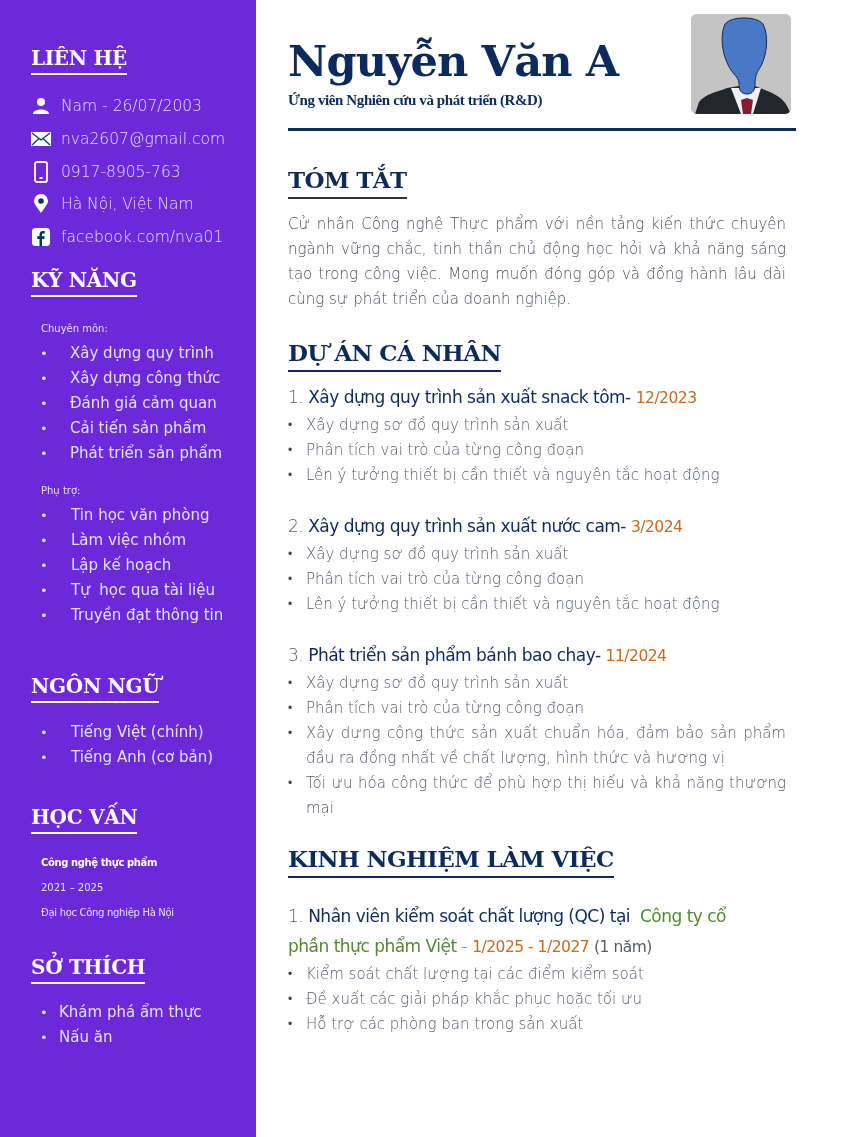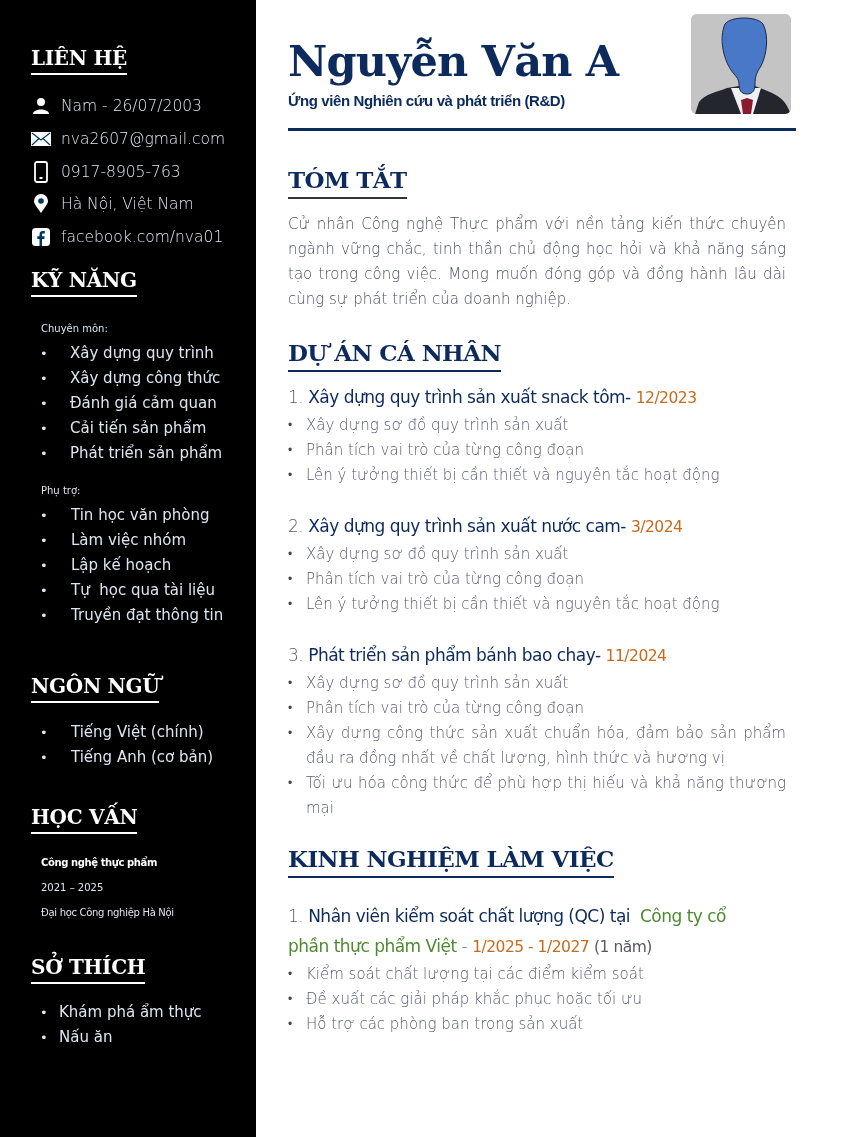--- a/index.html
+++ b/index.html
@@ -2,21 +2,21 @@
 <html><head>
 <meta charset="utf-8">
 <style>
   * { margin: 0; padding: 0; box-sizing: border-box; }
   html, body { width: 853px; height: 1137px; background: #ffffff; overflow: hidden; }
   body { position: relative; font-family: "DejaVu Sans", sans-serif; }
 
   
   .sidebar {
     position: absolute; left: 0; top: 0; width: 256px; height: 1137px;
-    background: #000000; color: #e6edf4;
+    background: #6d28d9; color: #e6edf4;
   }
   .side-h {
     position: absolute; left: 31px;
     font-family: "DejaVu Serif", serif; font-weight: bold; font-size: 20px;
     color: #ffffff; letter-spacing: -0.3px; white-space: nowrap;
     padding-bottom: 3px; border-bottom: 2px solid #ffffff;
   }
   .contact-row {
     position: absolute; left: 31px; height: 24px; display: flex; align-items: center;
     font-size: 15.5px; color: #dce6f0; white-space: nowrap; font-weight: 300;
@@ -34,21 +34,21 @@
   .side-bullet .txt { position: absolute; top: 0; text-align: right; }
 
   
   .name {
     position: absolute; left: 288px; top: 36px;
     font-family: "DejaVu Serif", serif; font-weight: bold; font-size: 43px;
     color: #0c2a5c; letter-spacing: -0.8px; white-space: nowrap;
   }
   .role {
     position: absolute; left: 288px; top: 92px;
-    font-family: Liberation Sans, sans-serif; font-weight: bold; font-size: 15px;
+    font-family: Liberation Serif, serif; font-weight: bold; font-size: 15px;
     color: #0c2a5c; letter-spacing: -0.4px; white-space: nowrap;
   }
   .header-rule { position: absolute; left: 288px; top: 128px; width: 508px; height: 3px; background: #0c2a5c; }
   .avatar {
     position: absolute; left: 691px; top: 14px; width: 100px; height: 100px;
     border-radius: 6px; background: #c4c4c4; overflow: hidden;
   }
 
   .main-h {
     position: absolute; left: 288px;

